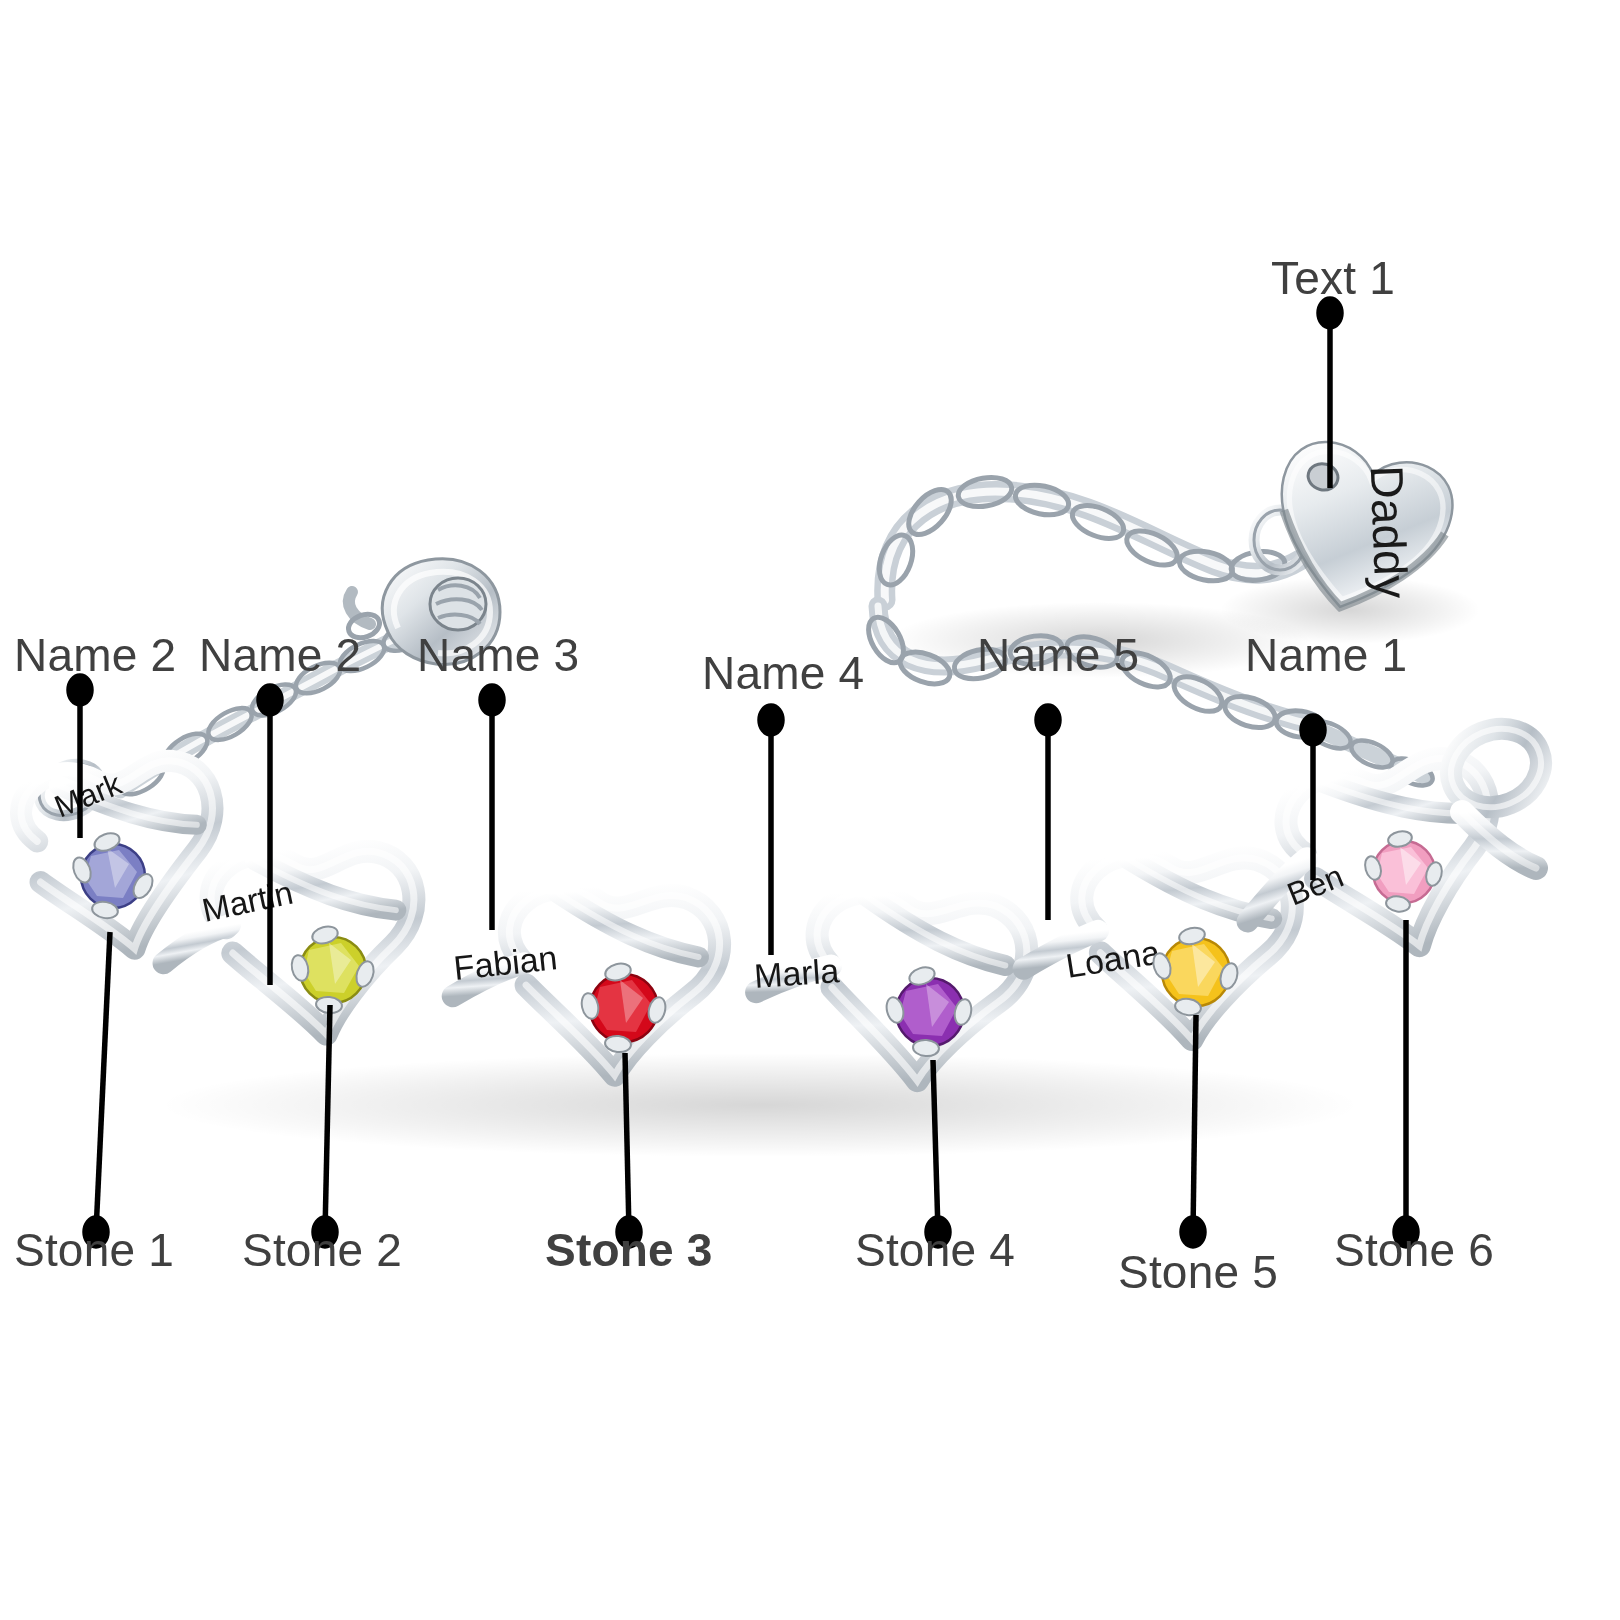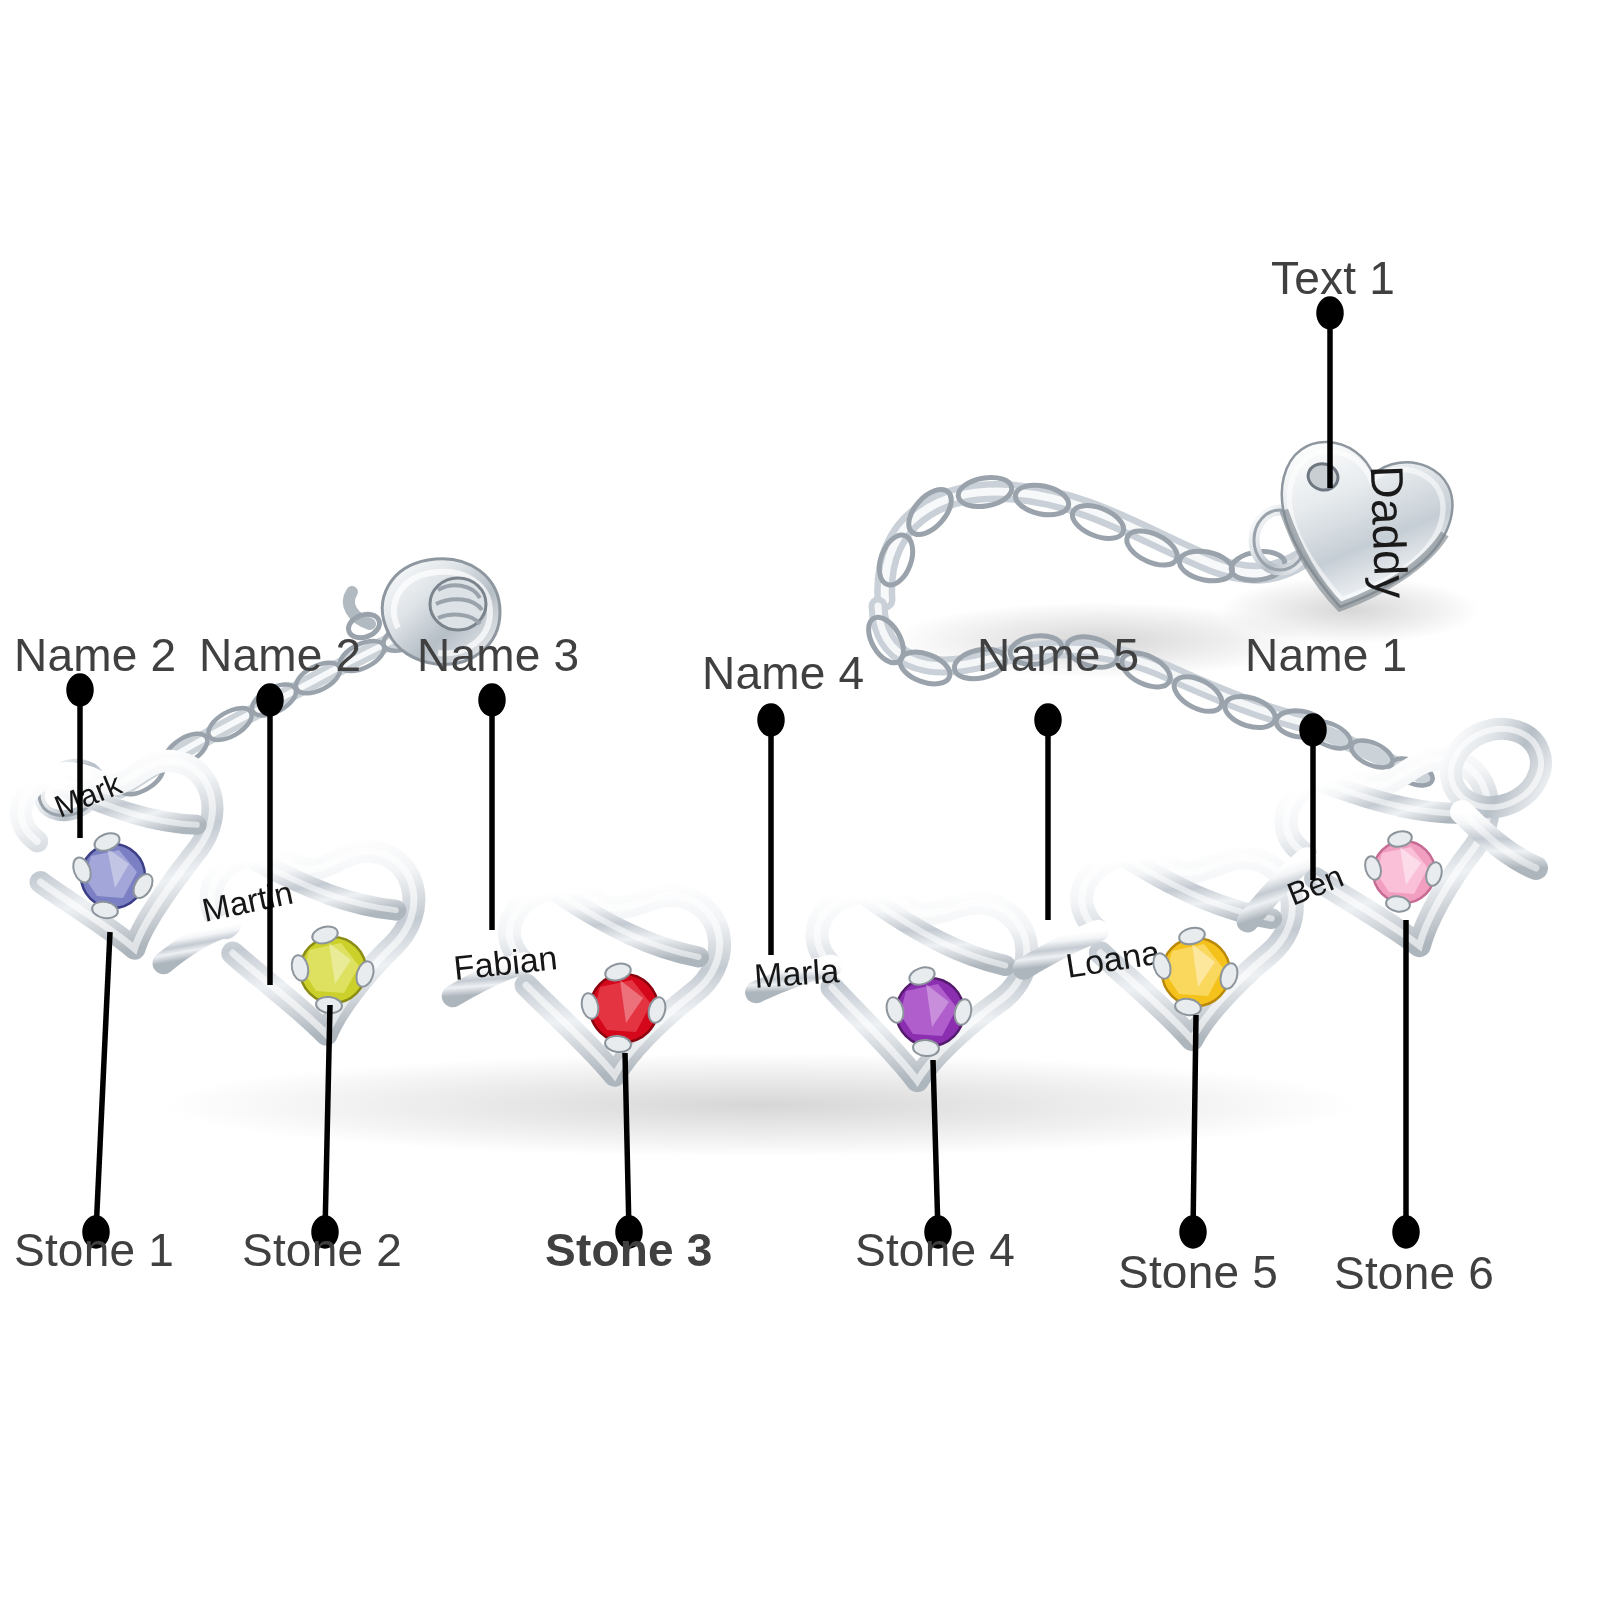--- a/index.html
+++ b/index.html
@@ -322,17 +322,17 @@
       <div class="lbl" style="left: 199px; top: 632px;">Name 2</div>
       <div class="lbl" style="left: 417px; top: 632px;">Name 3</div>
       <div class="lbl" style="left: 702px; top: 632px; margin-top: 18px;">Name 4</div>
       <div class="lbl" style="left: 977px; top: 632px;">Name 5</div>
       <div class="lbl" style="left: 1245px; top: 632px;">Name 1</div>
       <div class="lbl" style="left: 14px; top: 1227px;">Stone 1</div>
       <div class="lbl" style="left: 242px; top: 1227px;">Stone 2</div>
       <div class="lbl" style="left: 545px; top: 1227px; font-weight: bold;">Stone 3</div>
       <div class="lbl" style="left: 855px; top: 1227px;">Stone 4</div>
       <div class="lbl" style="left: 1118px; top: 1227px; margin-top: 22px;">Stone 5</div>
-      <div class="lbl" style="left: 1334px; top: 1227px; margin-top: 23px;">Stone 6</div>
+      <div class="lbl" style="left: 1334px; top: 1227px;">Stone 6</div>
       <div class="lbl" style="left: 1271px; top: 255px;">Text 1</div>
     </div>
 
 </div>
 
 </body></html>

